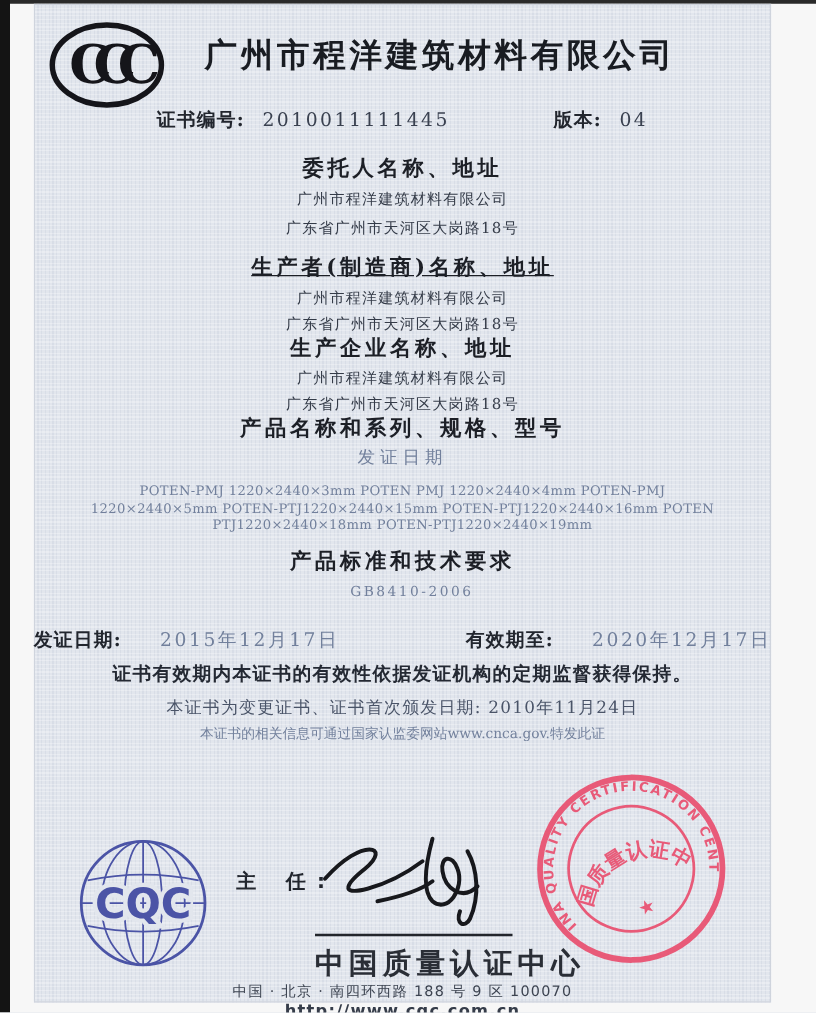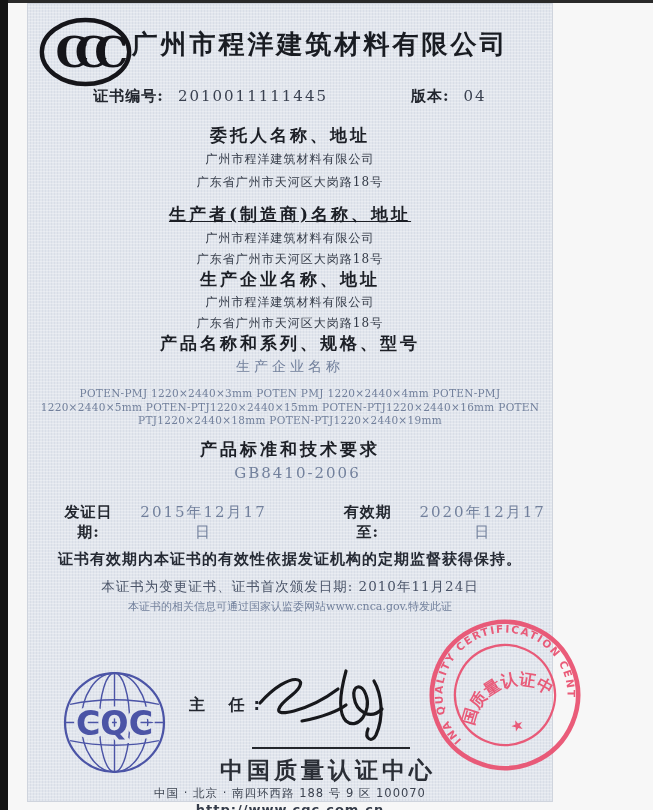--- a/index.html
+++ b/index.html
@@ -5,21 +5,21 @@
   html,body{margin:0;padding:0;}
   body{
     width:653px;height:810px;position:relative;overflow:hidden;
     background:#f7f7f7;
     font-family:"DejaVu Serif","Liberation Serif",serif;
     color:#20242b;
   }
   .scan-edge-left{position:absolute;left:0;top:0;width:8px;height:810px;background:#141414;}
   .scan-edge-top{position:absolute;left:8px;top:0;right:0;height:3px;background:#2a2a2a;}
   .paper{
-    position:absolute;left:27px;top:3px;width:526px;height:799px;
+    position:absolute;left:27px;top:3px;width:590px;height:799px;
     background-color:#e2e6ed;
     background-image:
       repeating-linear-gradient(0deg, rgba(255,255,255,0.28) 0 1px, transparent 1px 3px),
       repeating-linear-gradient(90deg, rgba(176,186,205,0.20) 0 1px, transparent 1px 3px);
     box-shadow:0 0 0 1px #cfd4dd inset;
   }
   .header{position:relative;height:70px;}
   .ccc-logo{position:absolute;left:10px;top:12px;}
   .cert-title{
     position:absolute;left:60px;right:0;top:24px;text-align:center;
@@ -34,23 +34,23 @@
   .num{letter-spacing:2px;color:#3a4150;}
   .content{text-align:center;}
   .sec-h{font-size:17px;font-weight:bold;letter-spacing:3px;color:#1c1f26;line-height:22px;}
   .sec-line{font-size:12px;color:#343b48;line-height:16px;letter-spacing:1px;}
   .m18{margin-top:18px;} .m10{margin-top:10px;}
   .m7{margin-top:7px;} .m5{margin-top:5px;} .m4{margin-top:4px;} .m2{margin-top:13px;text-decoration:underline;} .m1{margin-top:1px;}
   .faded{color:#72809c;}
   .medium{color:#4a5468;}
   .product-name{font-size:14px;line-height:17px;letter-spacing:4px;}
   .models{font-size:10.5px;line-height:13.5px;letter-spacing:0.3px;margin-top:12px;}
-  .standard{font-size:15px;line-height:17px;letter-spacing:2px;margin-top:5px;padding-left:15px;}
+  .standard{font-size:11px;line-height:17px;letter-spacing:2px;margin-top:5px;padding-left:15px;}
   .statement{font-size:15px;font-weight:bold;line-height:19.5px;color:#242933;margin-top:12px;letter-spacing:1px;}
-  .dates-row{margin-top:8px;font-size:15px;line-height:20px;display:flex;justify-content:center;gap:10px;align-items:baseline;padding-left:27px;}
+  .dates-row{margin-top:8px;font-size:15px;line-height:20px;display:flex;justify-content:space-between;gap:10px;align-items:baseline;}
   .dates-row .gap{display:inline-block;width:40px;}
   .validity{font-size:15px;font-weight:bold;letter-spacing:1px;color:#242933;line-height:20px;margin-top:7px;}
   .change-note{font-size:13.5px;line-height:18px;letter-spacing:1px;margin-top:8px;}
   .query-note{font-size:11px;line-height:15px;margin-top:4px;}
   .cqc-logo{position:absolute;left:35px;top:667px;}
   .director-label{
     position:absolute;left:162px;top:692px;font-size:16px;font-weight:bold;
     letter-spacing:9px;color:#22262e;font-family:"DejaVu Sans","Liberation Sans",sans-serif;
   }
   .signature{position:absolute;left:215px;top:648px;}
@@ -103,21 +103,21 @@
 
     <div class="sec-h m2">生产者(制造商)名称、地址</div>
     <div class="sec-line m5">广州市程洋建筑材料有限公司</div>
     <div class="sec-line m5">广东省广州市天河区大岗路18号</div>
 
     <div class="sec-h m1">生产企业名称、地址</div>
     <div class="sec-line m4">广州市程洋建筑材料有限公司</div>
     <div class="sec-line m5">广东省广州市天河区大岗路18号</div>
 
     <div class="sec-h m1">产品名称和系列、规格、型号</div>
-    <div class="product-name faded m4">生产企业名称</div>
+    <div class="product-name faded m4">发证日期</div>
     <div class="models faded">
       <div>POTEN-PMJ 1220×2440×3mm POTEN PMJ 1220×2440×4mm POTEN-PMJ</div>
       <div>1220×2440×5mm POTEN-PTJ1220×2440×15mm POTEN-PTJ1220×2440×16mm POTEN</div>
       <div>PTJ1220×2440×18mm POTEN-PTJ1220×2440×19mm</div>
     </div>
 
     <div class="sec-h m10">产品标准和技术要求</div>
     <div class="standard faded">GB8410-2006</div>
 
 

